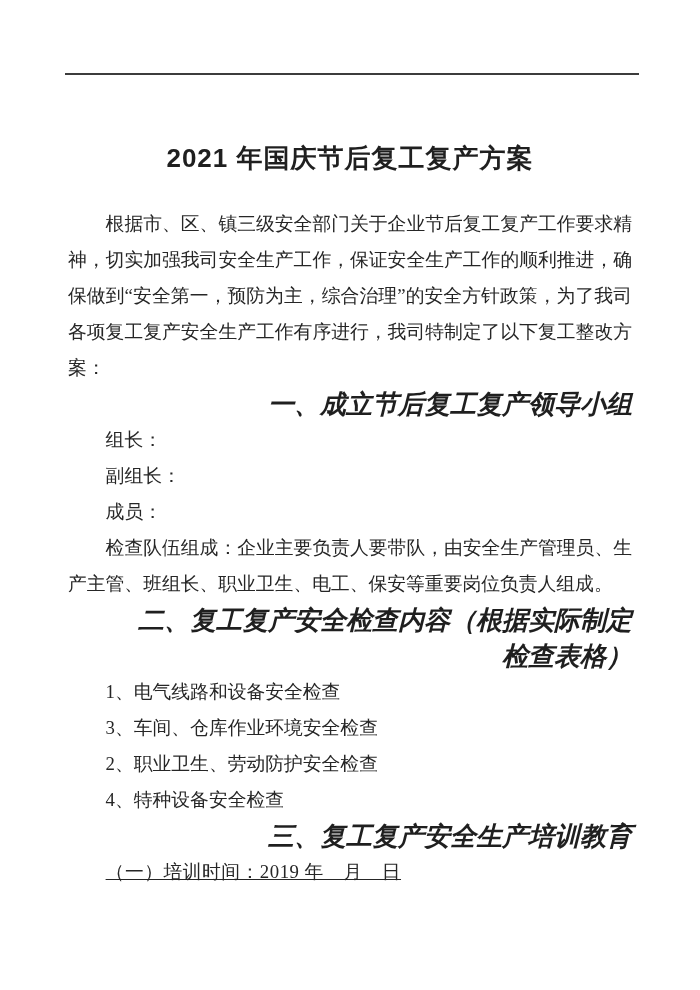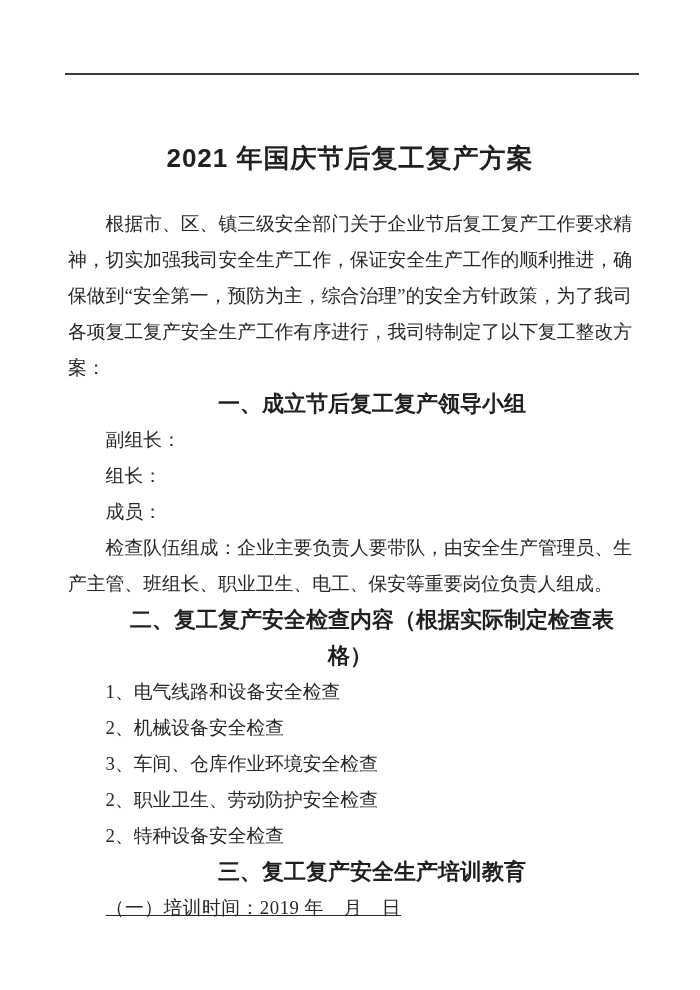--- a/index.html
+++ b/index.html
@@ -38,23 +38,24 @@
     line-height: 36px;
     text-align: justify;
   }
   .content p {
     margin: 0;
     text-indent: 2em;
   }
   .heading {
     font-family: "Liberation Sans", "DejaVu Sans", sans-serif;
     font-weight: 700;
-    font-size: 22px;
+    font-size: 26px;
     color: #1f1f1f;
-    text-align: center;
+    text-align: right;
+    font-style: italic;
   }
   .role-line, .list-item {
     text-align: left;
   }
   .kaiti-line {
     text-align: left;
     letter-spacing: 0.5px;
     text-decoration: underline;
   }
 </style>
@@ -66,39 +67,38 @@
   <div class="page-header"></div>
 
   <h1 class="doc-title">2021 年国庆节后复工复产方案</h1>
 
   <div class="content">
 
     <p>根据市、区、镇三级安全部门关于企业节后复工复产工作要求精神，切实加强我司安全生产工作，保证安全生产工作的顺利推进，确保做到“安全第一，预防为主，综合治理”的安全方针政策，为了我司各项复工复产安全生产工作有序进行，我司特制定了以下复工整改方案：</p>
 
     <p class="heading">一、成立节后复工复产领导小组</p>
 
+    <p class="role-line">组长：</p>
+
     <p class="role-line">副组长：</p>
-
-    <p class="role-line">组长：</p>
 
     <p class="role-line">成员：</p>
 
     <p>检查队伍组成：企业主要负责人要带队，由安全生产管理员、生产主管、班组长、职业卫生、电工、保安等重要岗位负责人组成。</p>
 
     <p class="heading">二、复工复产安全检查内容（根据实际制定检查表格）</p>
 
     <p class="list-item">1、电气线路和设备安全检查</p>
 
-    <p class="list-item">2、机械设备安全检查</p>
 
     <p class="list-item">3、车间、仓库作业环境安全检查</p>
 
 
     <p class="list-item">2、职业卫生、劳动防护安全检查</p>
 
-    <p class="list-item">2、特种设备安全检查</p>
+    <p class="list-item">4、特种设备安全检查</p>
 
     <p class="heading">三、复工复产安全生产培训教育</p>
 
     <p class="kaiti-line">（一）培训时间：2019 年　月　日</p>
 
   </div>
 </div>
 
 </body></html>

